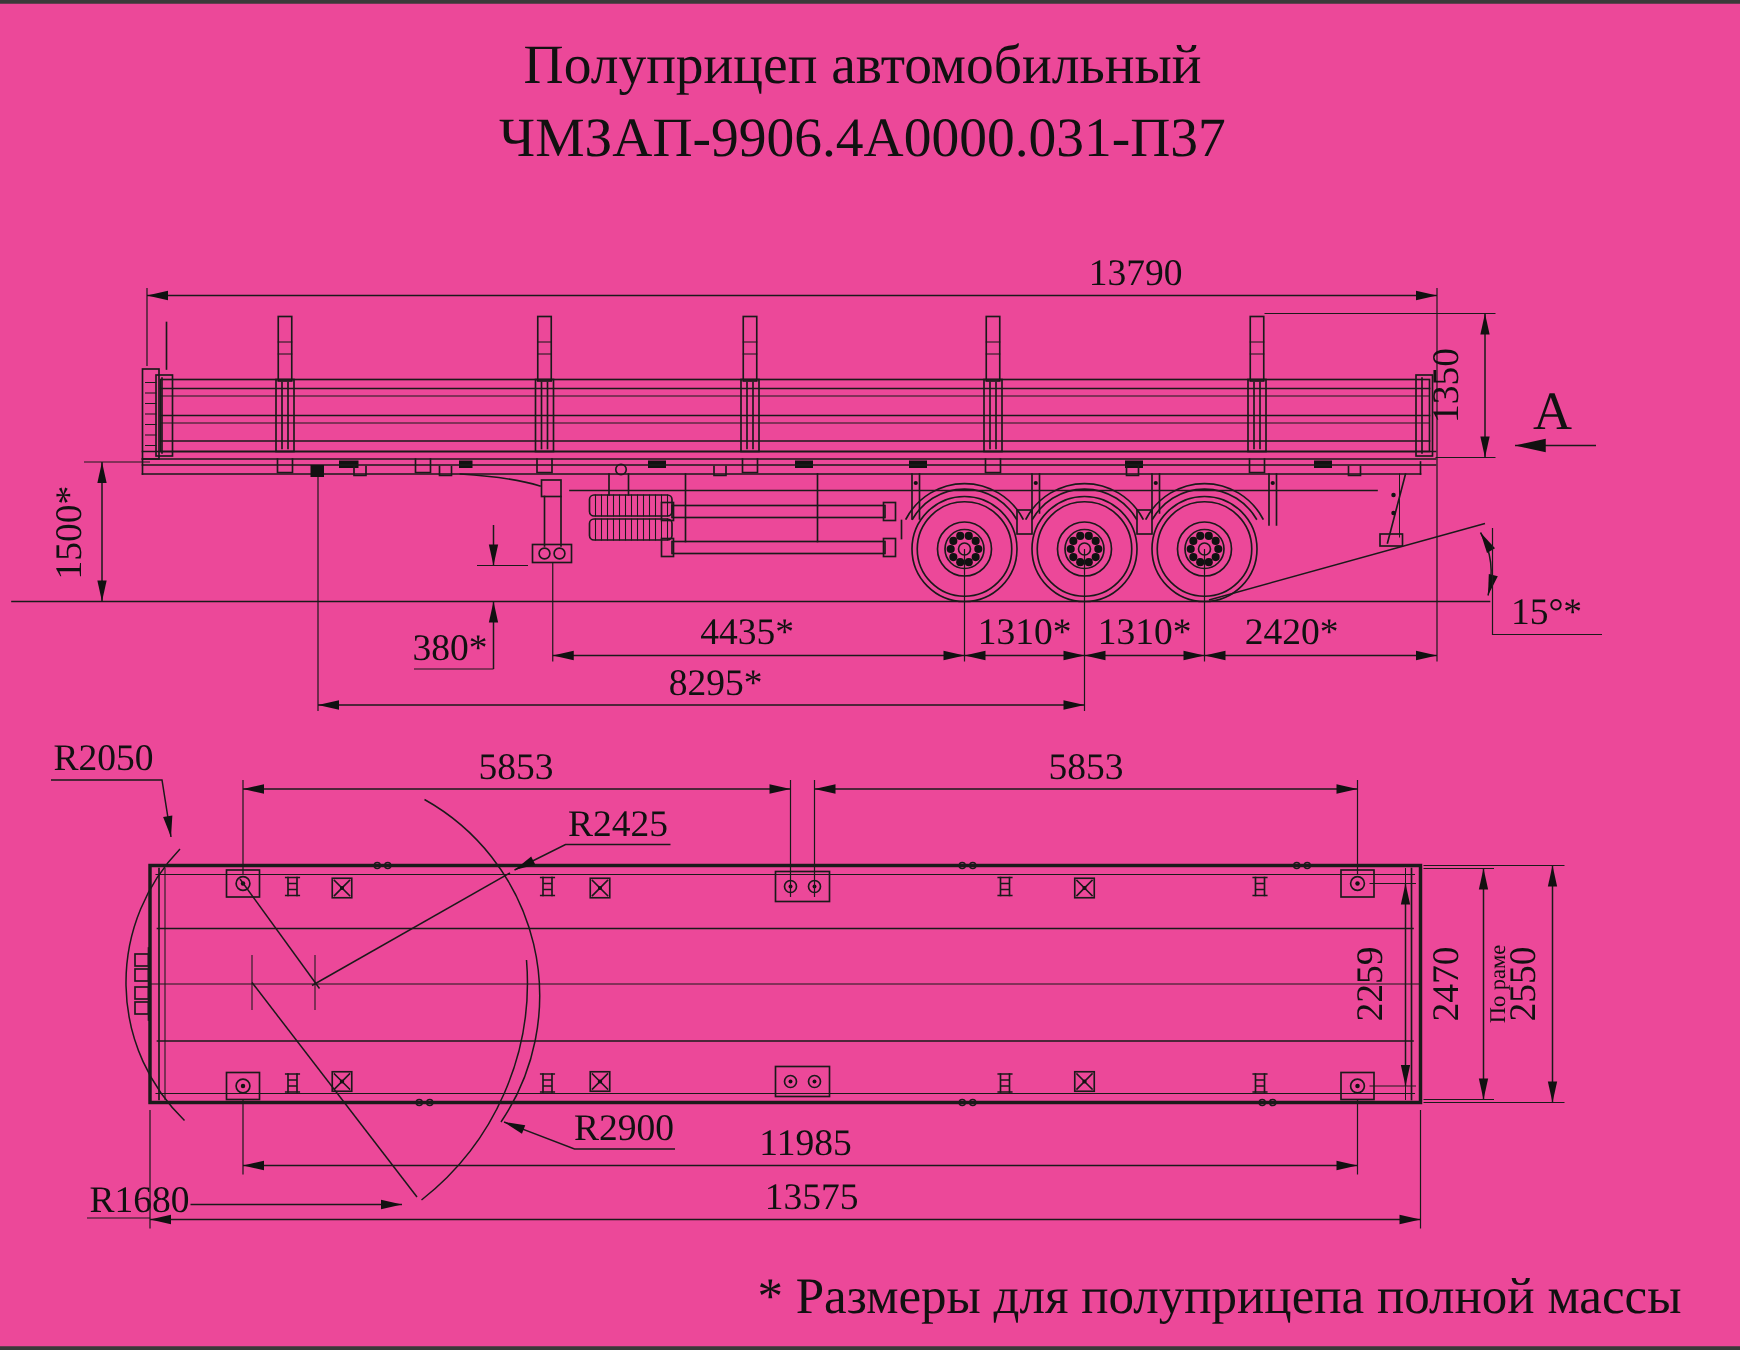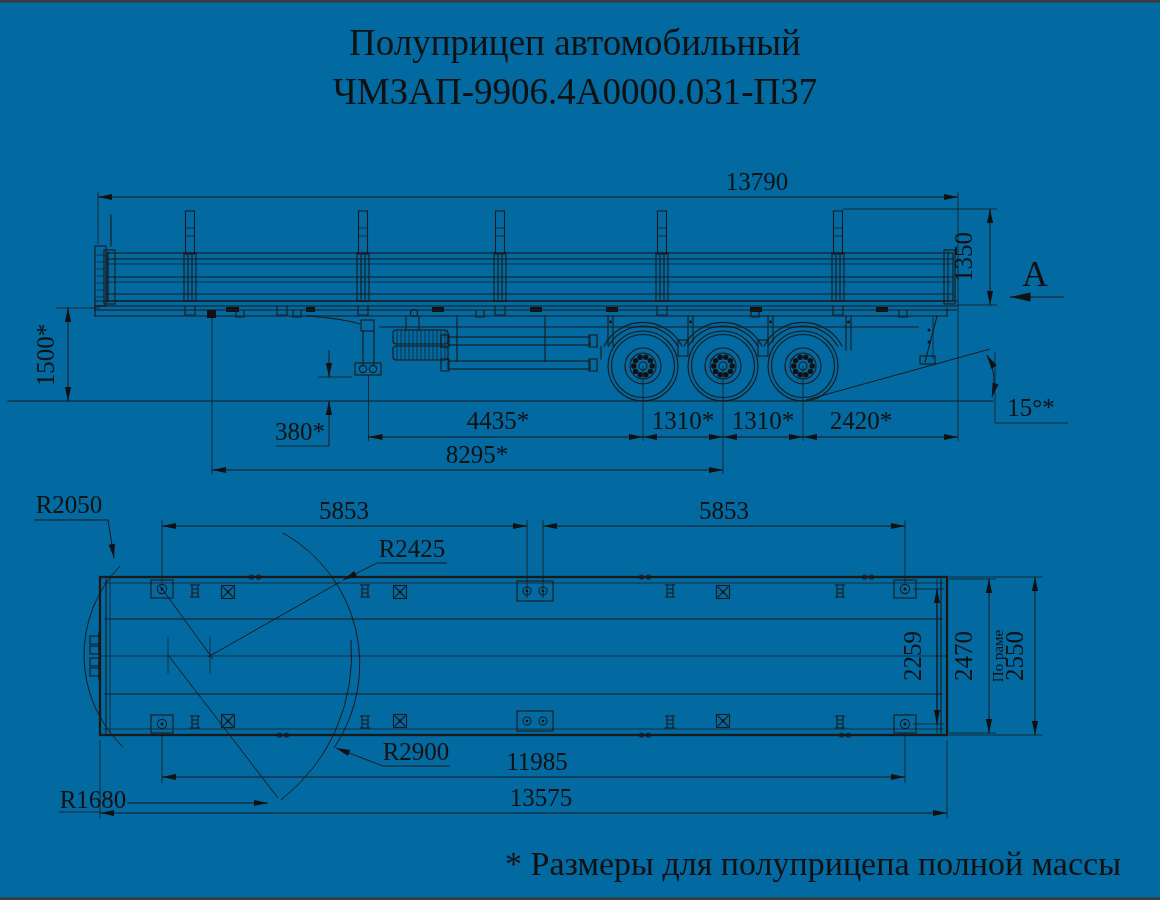--- a/index.html
+++ b/index.html
@@ -1,16 +1,16 @@
 <!DOCTYPE html>
 <html><head>
 <meta charset="utf-8">
 <style>
   html,body{margin:0;padding:0;background:#fff;}
-  #stage{position:relative;width:1160px;height:900px;background:#0369a1;overflow:hidden;
+  #stage{position:relative;width:1160px;height:900px;background:#ec4899;overflow:hidden;
          font-family:"Liberation Serif","DejaVu Serif",serif;}
   svg{position:absolute;left:0;top:0;}
   .ln{stroke:#1a1a1a;stroke-width:1.1;fill:none;stroke-linecap:square;}
   .thk{stroke-width:2.3;}
   .thin{stroke-width:0.7;}
   .dim{stroke:#1a1a1a;stroke-width:1;fill:none;}
   .ext{stroke:#1a1a1a;stroke-width:0.8;fill:none;}
   .blk{fill:#111;stroke:none;}
   text{fill:#111;}
   .t-title{font-size:37px;}

